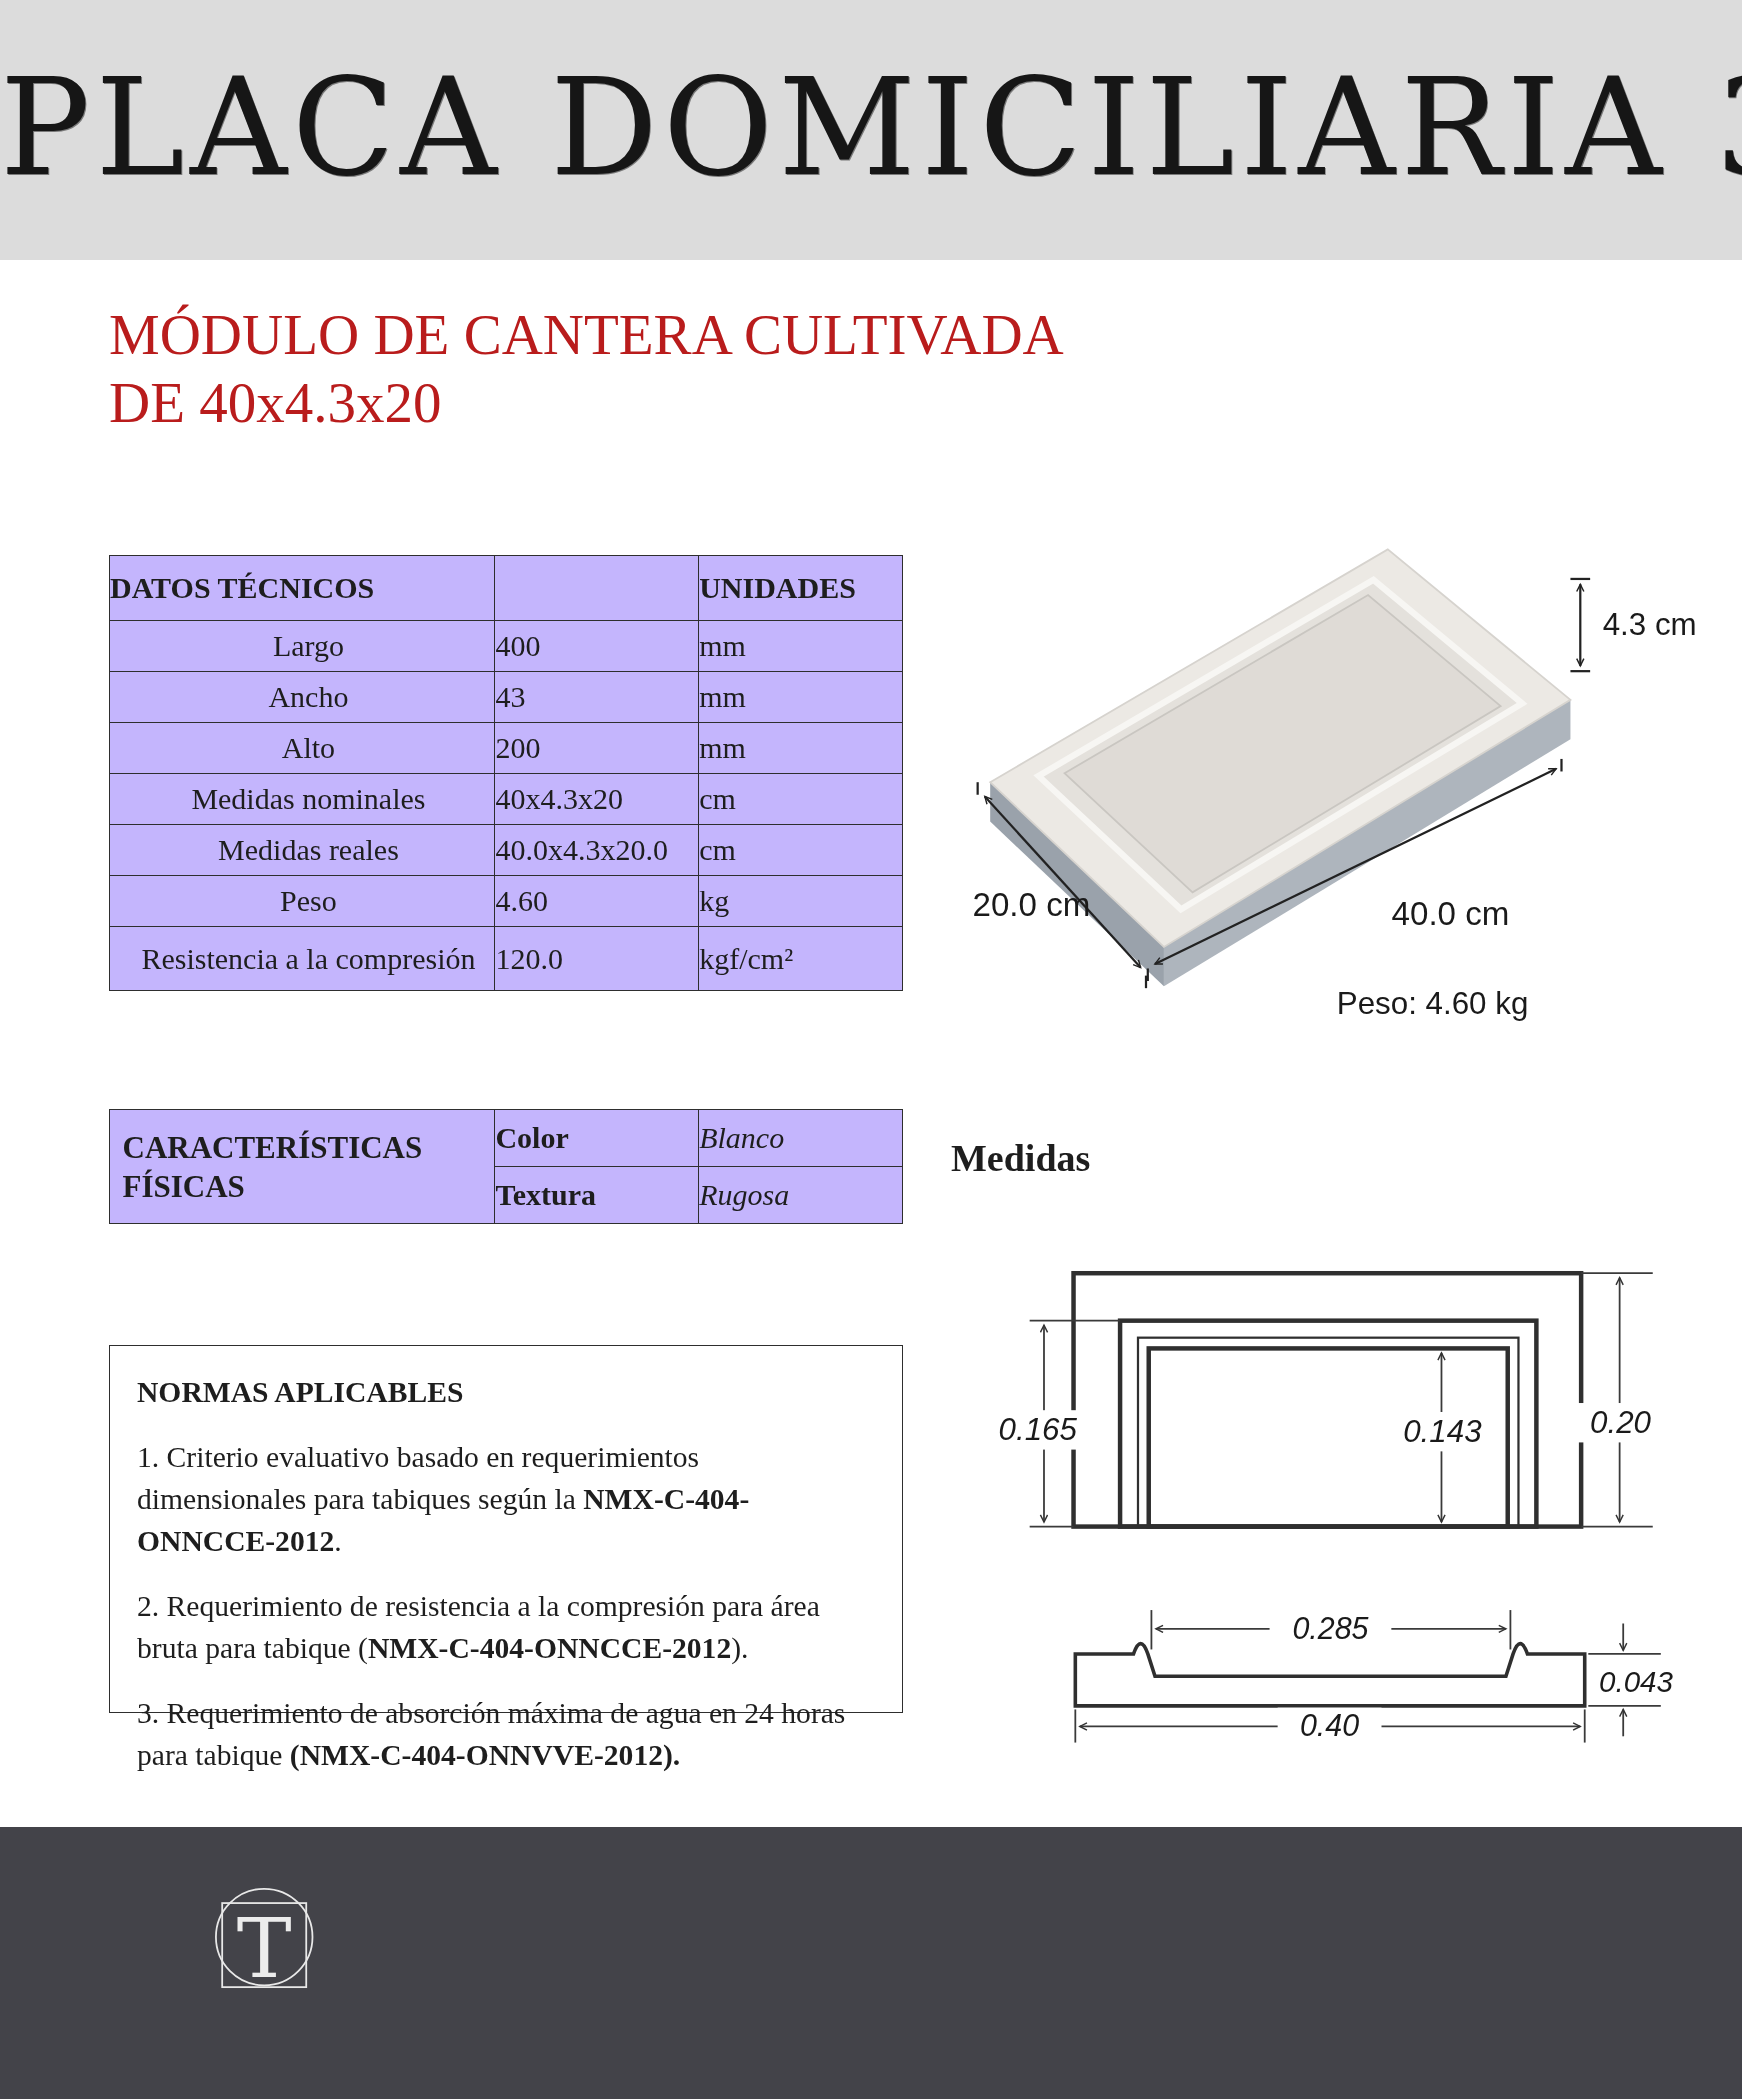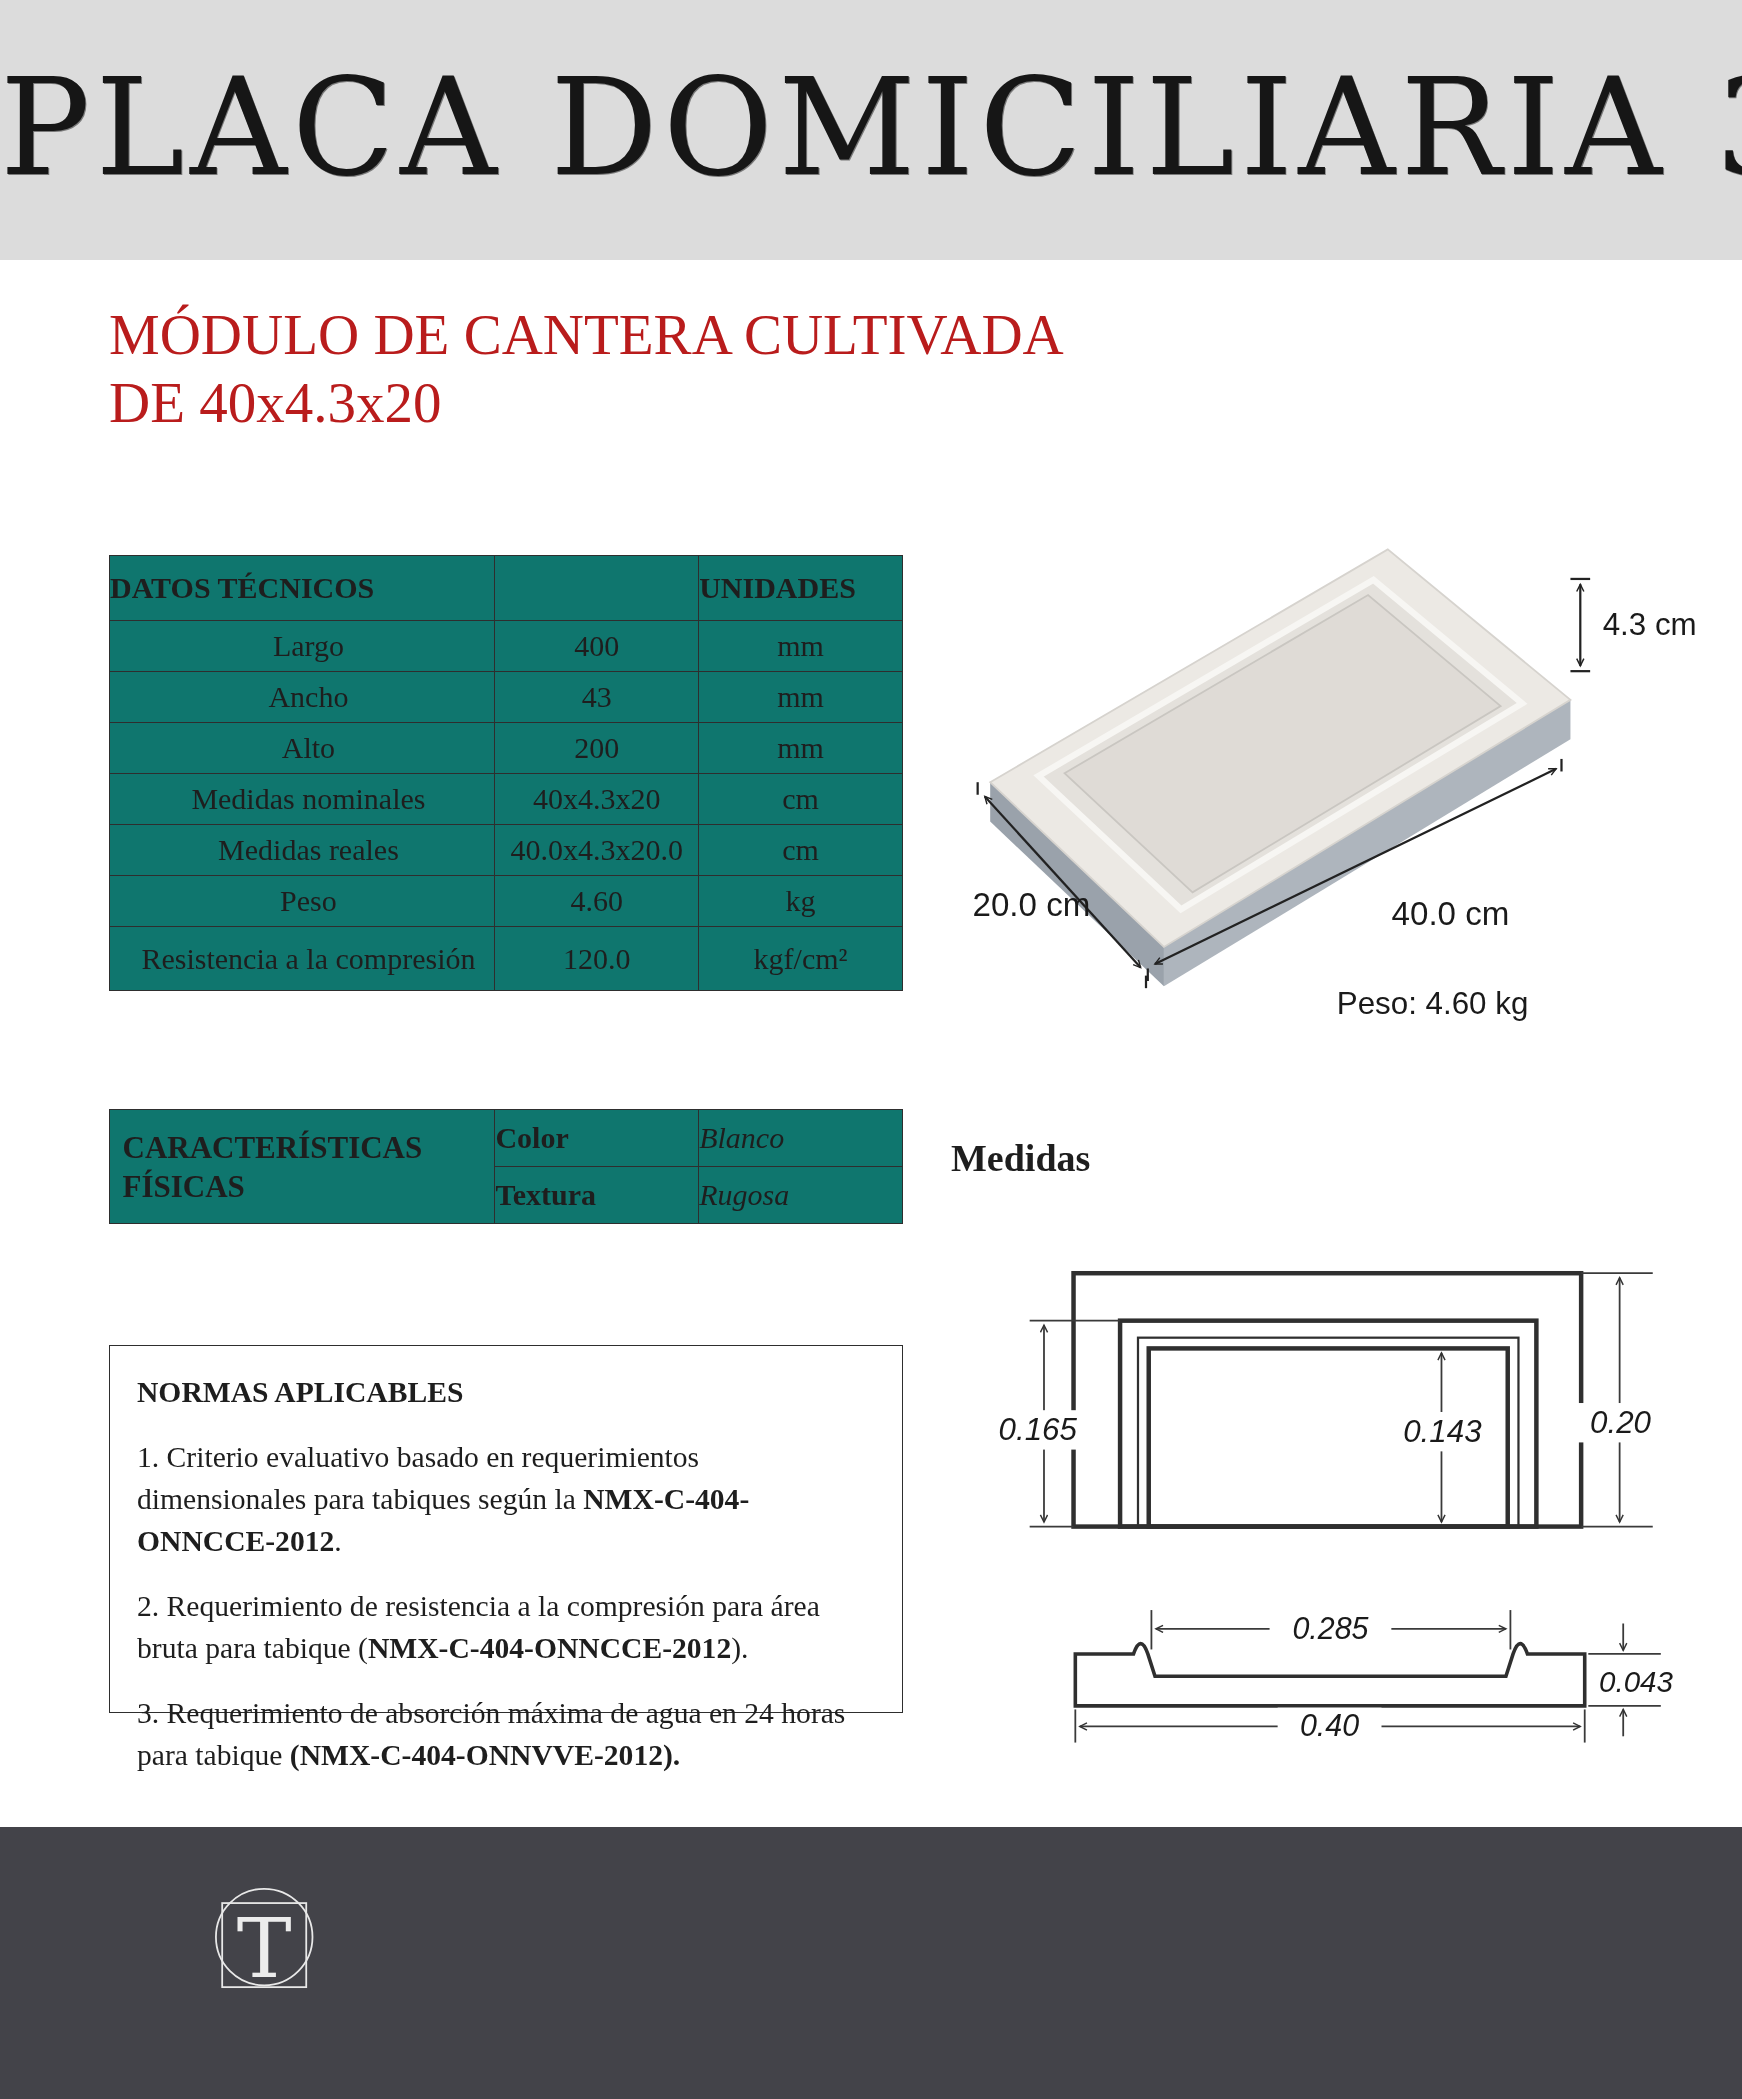--- a/index.html
+++ b/index.html
@@ -12,29 +12,29 @@
              font-family:"DejaVu Serif",serif;font-size:134px;line-height:188px;
              letter-spacing:5.4px;color:#161616;white-space:nowrap;
              text-shadow:0.9px 0.9px 0 #7a7a7a;}
 
   
   .subtitle{position:absolute;left:109px;top:301px;width:1030px;
             font-size:57px;line-height:68px;color:#b91c1c;}
   .subtitle span{display:block;}
 
   
-  table.spec{border-collapse:collapse;table-layout:fixed;background:#0f766e;}
+  table.spec{border-collapse:collapse;table-layout:fixed;background:#c4b5fd;}
   table.spec td,table.spec th{border:1.8px solid #2e2e2e;font-size:30px;vertical-align:middle;
                               padding:0;overflow:hidden;}
   .tech-table{position:absolute;left:109px;top:555px;width:794px;}
   .tech-table th{font-weight:bold;text-align:left;height:64px;padding-left:12.5px;}
   .tech-table th.units{text-align:left;padding-left:0;}
   .tech-table td{height:50px;}
   .tech-table td.lbl{text-align:center;padding-left:12.5px;}
-  .tech-table td.val,.tech-table td.unit{text-align:center;}
+  .tech-table td.val,.tech-table td.unit{}
   .tech-table tr.last td{height:63px;}
 
   .char-table{position:absolute;left:109px;top:1109px;width:794px;}
   .char-table td{height:56px;}
   .char-table td.title{font-weight:bold;font-size:31px;line-height:39px;
                        text-align:left;padding-left:12.5px;}
   .char-table td.prop{font-weight:bold;}
   .char-table td.val{text-align:left;font-style:italic;}
 
   

